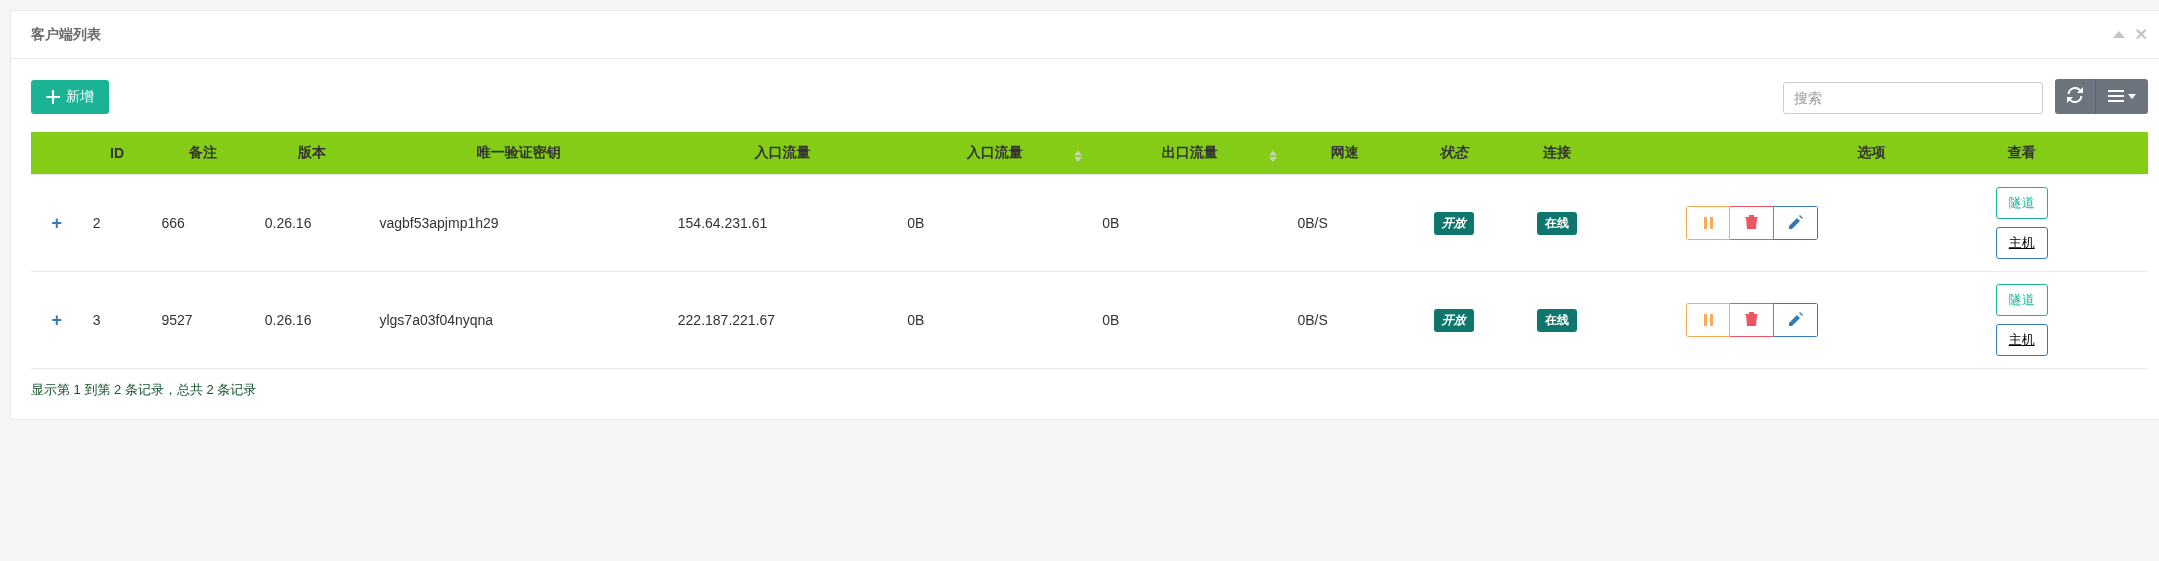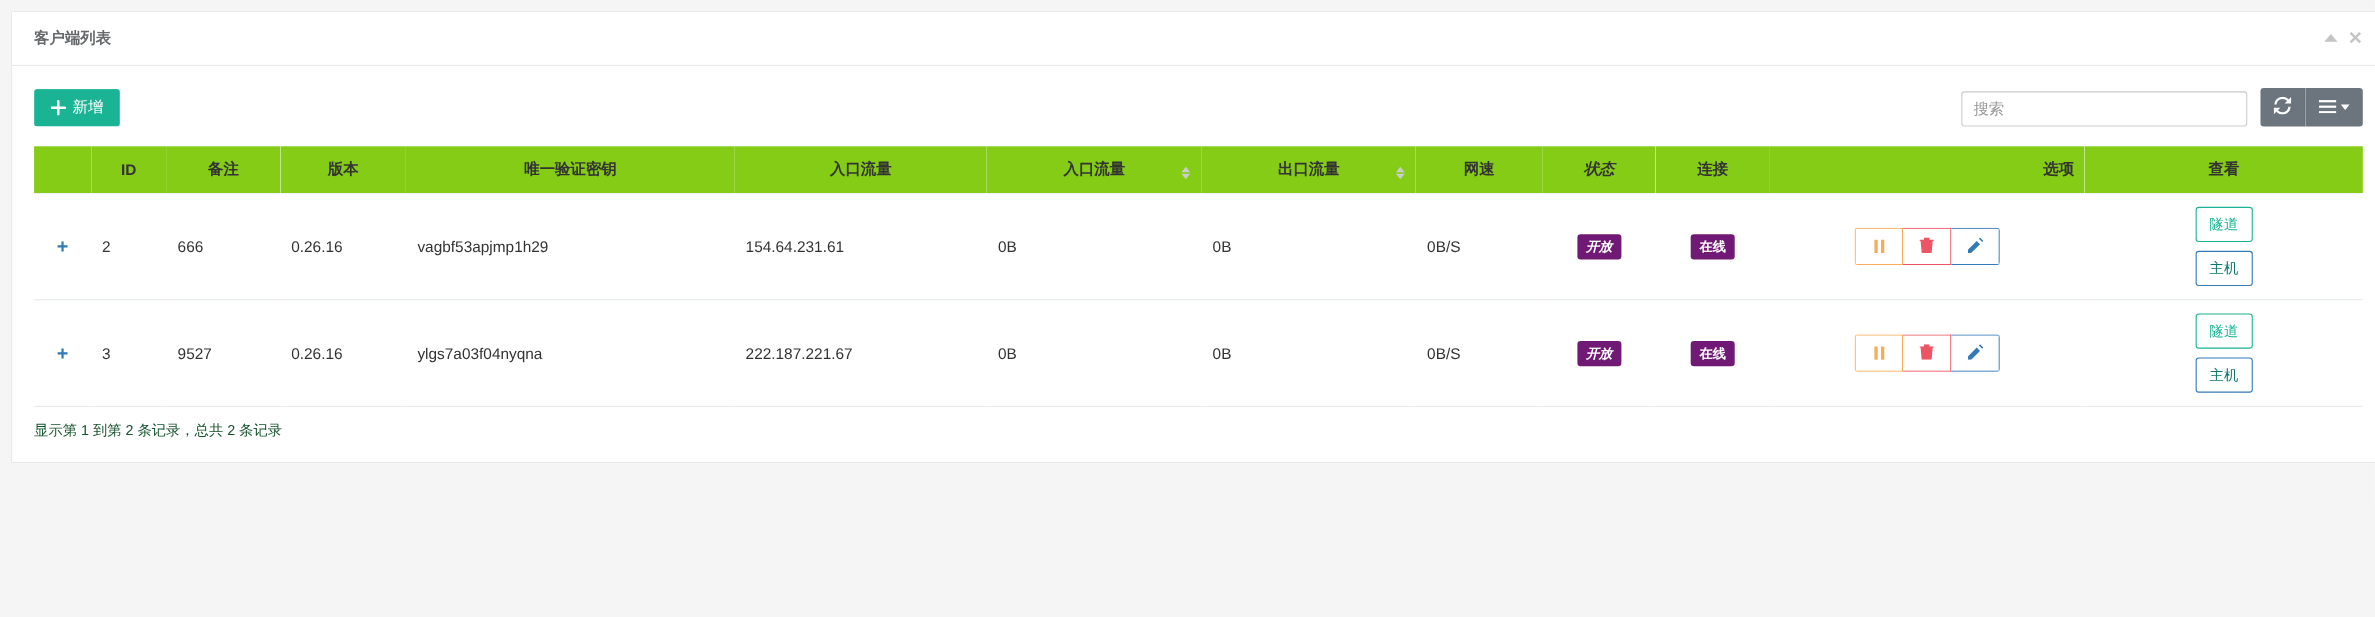--- a/index.html
+++ b/index.html
@@ -159,21 +159,21 @@
       display: inline-block;
     }
     .badge {
       display: inline-block;
       padding: 3px 8px;
       border-radius: 3px;
       color: #fff;
       font-size: 12px;
       font-weight: 600;
     }
-    .badge-green { background: #701a75; }
+    .badge-green { background: #0f766e; }
     .action-group {
       display: inline-flex;
       border-radius: 3px;
       overflow: hidden;
     }
     .action-btn {
       width: 44px;
       height: 34px;
       display: flex;
       align-items: center;
@@ -189,21 +189,21 @@
     .view-group { display: inline-flex; gap: 8px; flex-direction: column; }
     .view-btn {
       border: 1px solid;
       border-radius: 3px;
       padding: 6px 12px;
       font-size: 13px;
       cursor: pointer;
       background: #fff;
     }
     .view-tunnel { border-color: #1ab394; color: #1ab394; }
-    .view-host { border-color: #337ab7; color: #0f766e; }
+    .view-host { border-color: #337ab7; color: #000000; text-decoration: underline; }
     .footer-info {
       margin-top: 12px;
       color: #14532d;
       font-size: 13px;
     }
     .watermark1 {
       position: absolute;
       left: 25px;
       top: 430px;
       color: #888;

